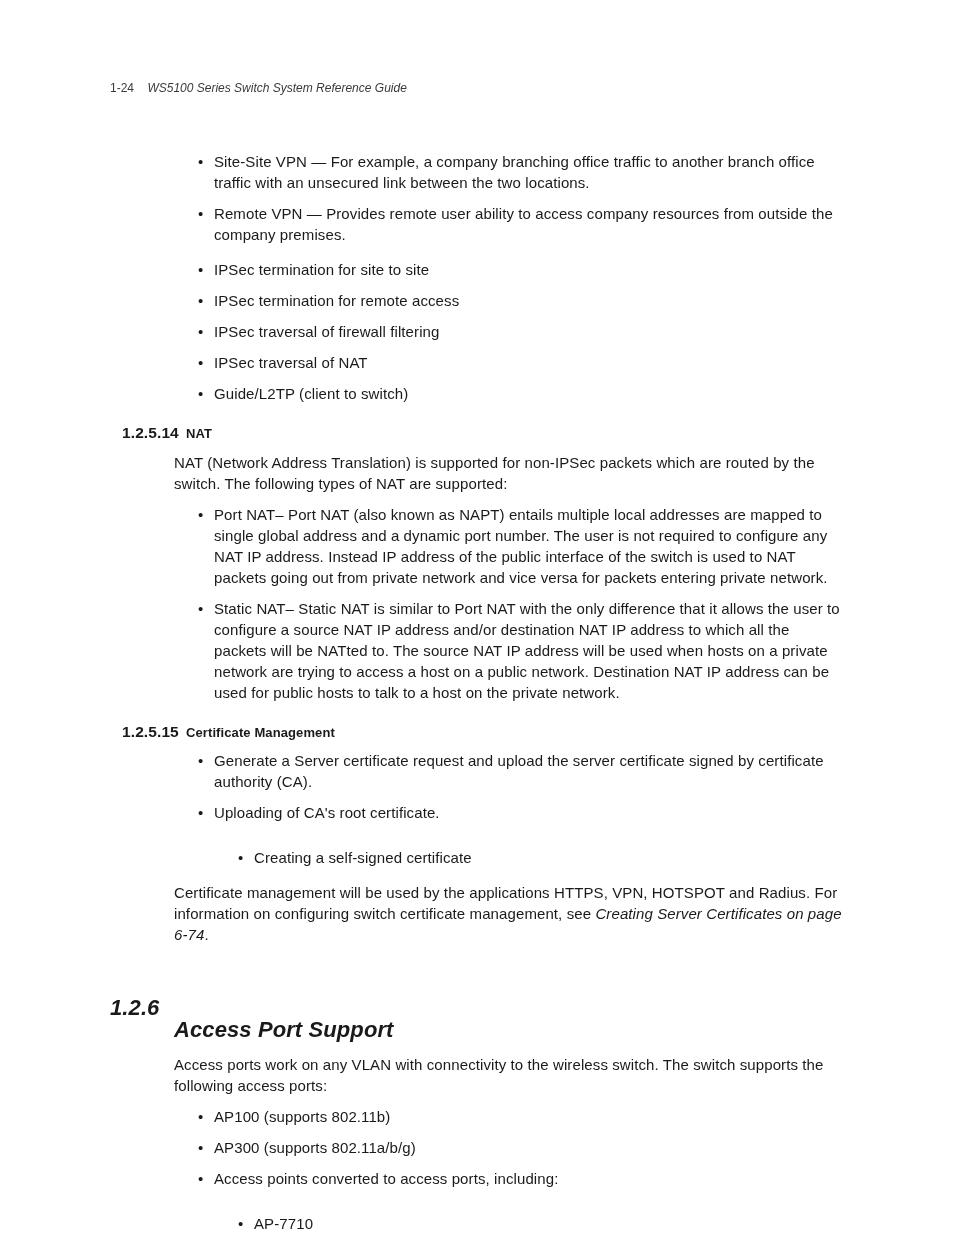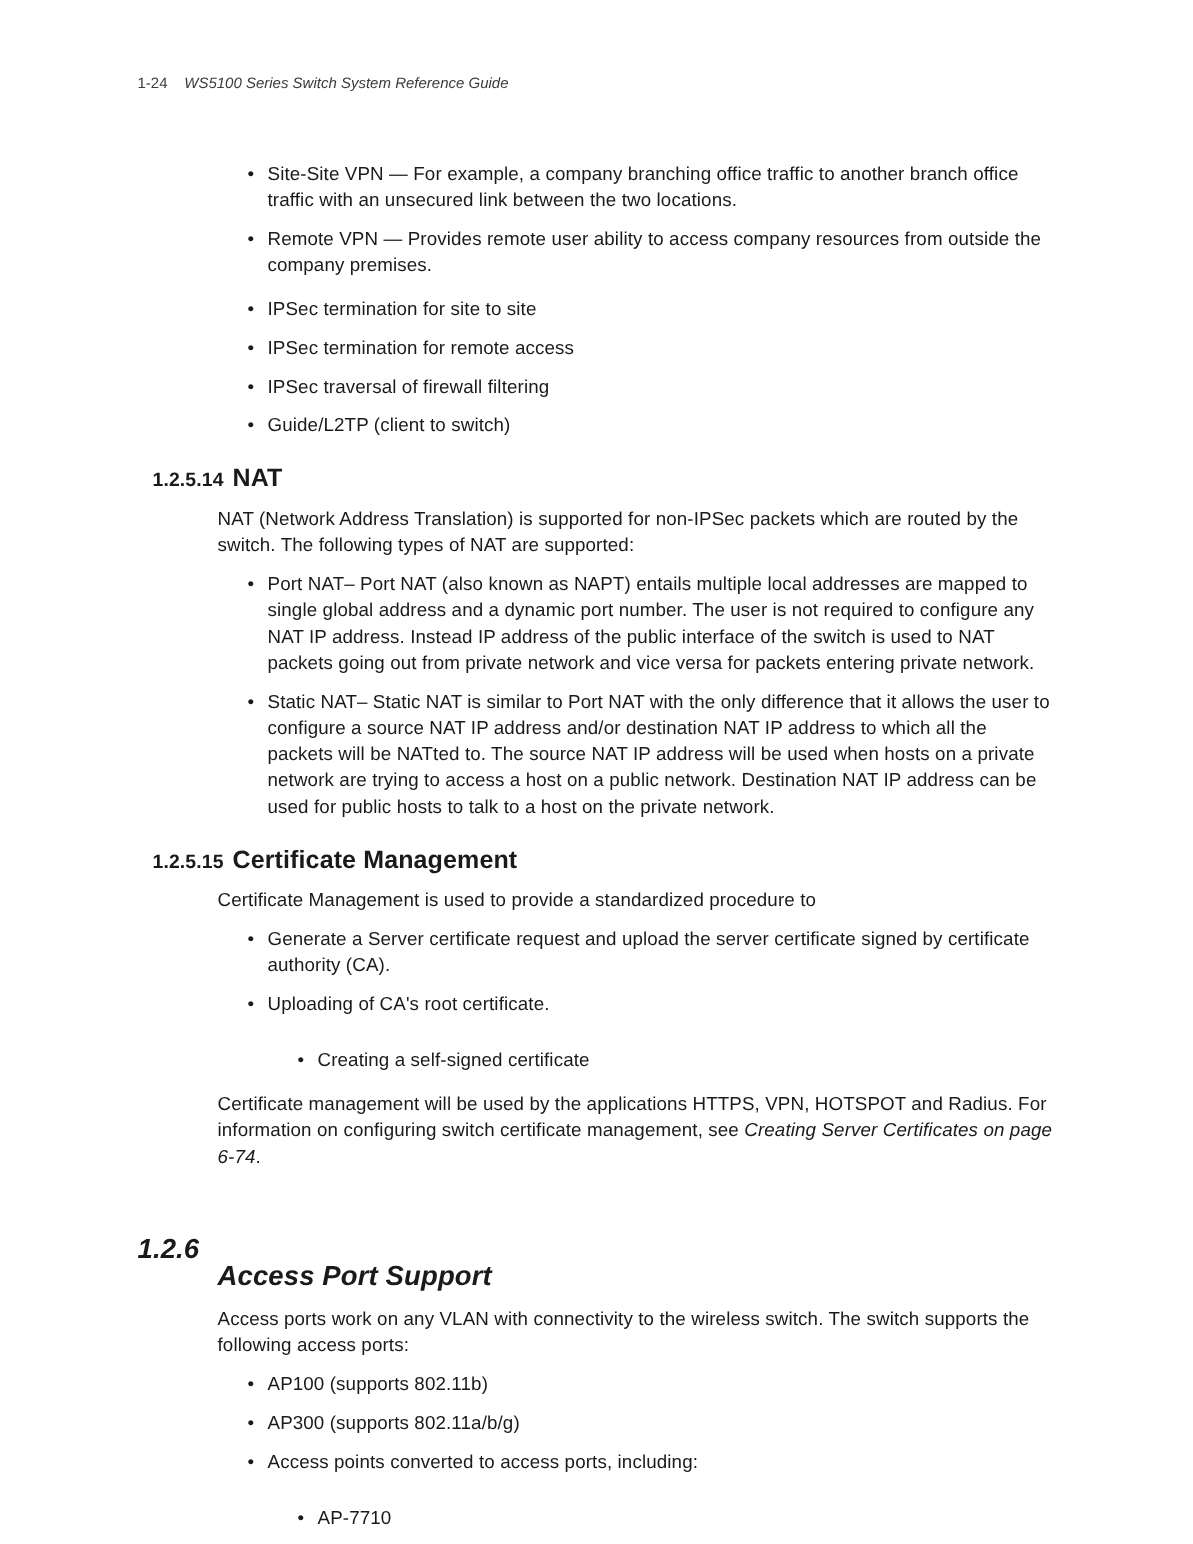--- a/index.html
+++ b/index.html
@@ -8,21 +8,21 @@
     padding: 0;
     font-family: "Helvetica Neue", Helvetica, Arial, sans-serif;
     background: #fff;
     color: #1a1a1a;
   }
   .page {
     width: 954px;
     height: 1235px;
     position: relative;
     box-sizing: border-box;
-    padding: 59px 110px 60px 110px;
+    padding: 81px 110px 60px 110px;
   }
   .running-head {
     font-size: 12px;
     color: #3a3a3a;
     margin-bottom: 56px;
   }
   .running-head .pageno {
     font-style: normal;
     margin-right: 10px;
   }
@@ -76,21 +76,21 @@
     margin: 18px 0 8px 12px;
   }
   .sec-num {
     width: 64px;
     font-weight: 700;
     font-size: 15.5px;
     flex: 0 0 64px;
   }
   .sec-title {
     font-weight: 700;
-    font-size: 20px;
+    font-size: 13px;
   }
   .h2-row {
     display: flex;
     align-items: center;
     margin: 26px 0 8px 0;
   }
   .h2-num {
     width: 64px;
     flex: 0 0 64px;
     font-style: italic;
@@ -122,38 +122,38 @@
     <ul class="bullets">
       <li>Site-Site VPN — For example, a company branching office traffic to another branch office traffic with an unsecured link between the two locations.</li>
       <li>Remote VPN — Provides remote user ability to access company resources from outside the company premises.</li>
     </ul>
 
 
     <ul class="bullets">
       <li>IPSec termination for site to site</li>
       <li>IPSec termination for remote access</li>
       <li>IPSec traversal of firewall filtering</li>
+      <li>IPSec traversal of NAT</li>
       <li>Guide/L2TP (client to switch)</li>
     </ul>
 
     <div class="sec-row">
       <div class="sec-num">1.2.5.14</div>
       <div class="sec-title">NAT</div>
     </div>
     <p class="body">NAT (Network Address Translation) is supported for non-IPSec packets which are routed by the switch. The following types of NAT are supported:</p>
     <ul class="bullets">
       <li>Port NAT– Port NAT (also known as NAPT) entails multiple local addresses are mapped to single global address and a dynamic port number. The user is not required to configure any NAT IP address. Instead IP address of the public interface of the switch is used to NAT packets going out from private network and vice versa for packets entering private network.</li>
       <li>Static NAT– Static NAT is similar to Port NAT with the only difference that it allows the user to configure a source NAT IP address and/or destination NAT IP address to which all the packets will be NATted to. The source NAT IP address will be used when hosts on a private network are trying to access a host on a public network. Destination NAT IP address can be used for public hosts to talk to a host on the private network.</li>
     </ul>
 
     <div class="sec-row">
       <div class="sec-num">1.2.5.15</div>
       <div class="sec-title">Certificate Management</div>
     </div>
-    <p class="body">Certificate Management is used to provide a standardized procedure to</p>
     <ul class="bullets">
       <li>Generate a Server certificate request and upload the server certificate signed by certificate authority (CA).</li>
       <li>
         <span>Uploading of CA's root certificate.</span>
         <ul class="subbullets">
           <li>Creating a self-signed certificate</li>
         </ul>
       </li>
     </ul>
     <p class="body">

